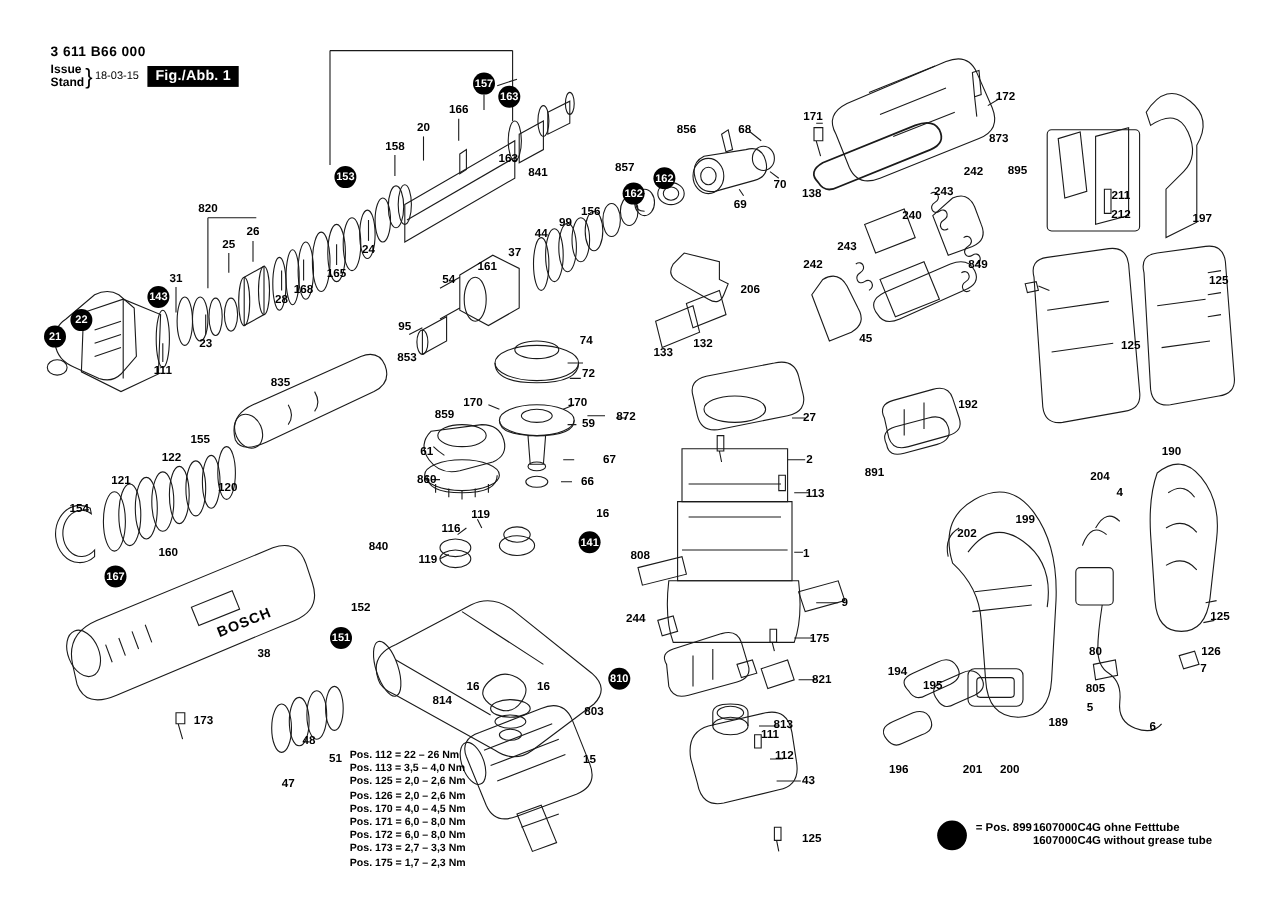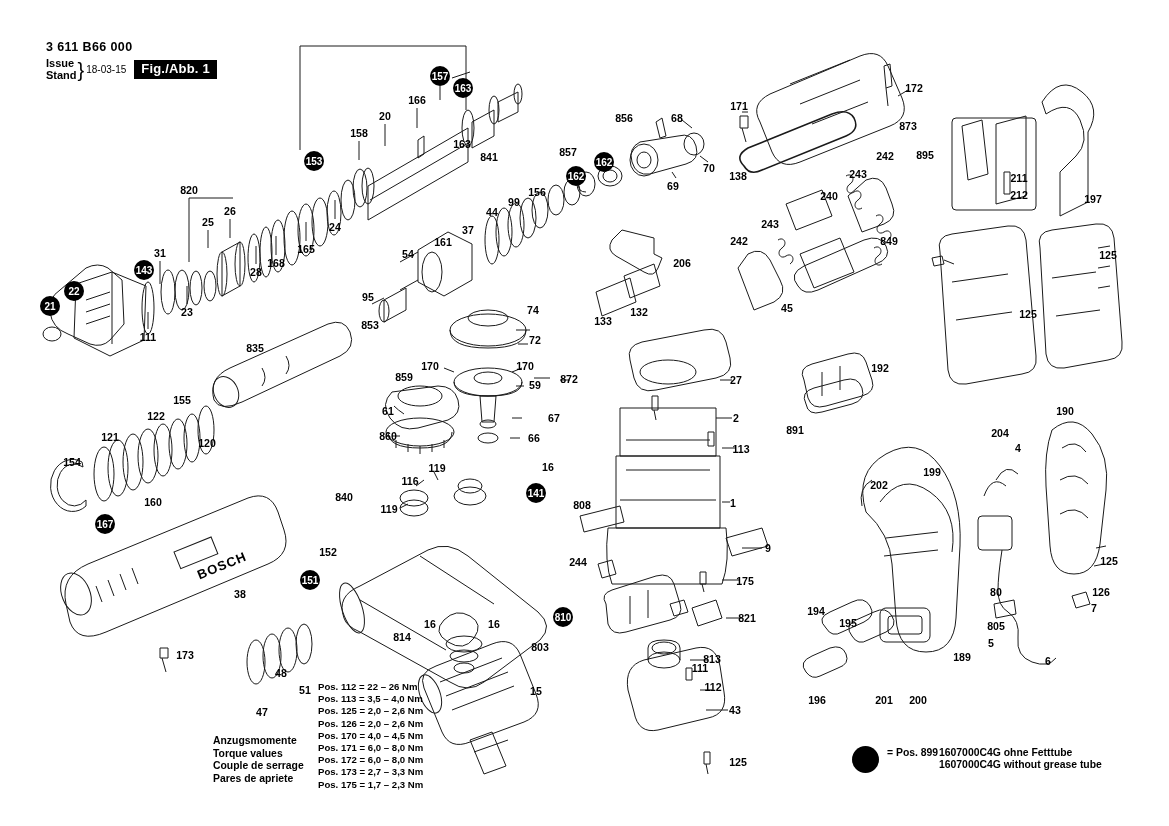--- a/index.html
+++ b/index.html
@@ -400,26 +400,20 @@
         <span>Stand</span>
       </div>
       <span class="brace">}</span>
       <span class="issue-date">18-03-15</span>
       <span class="fig-box">Fig./Abb. 1</span>
     </div>
   </div>
 
 
 
-  <div id="torque-legend">
-    <div>Anzugsmomente</div>
-    <div>Torque values</div>
-    <div>Couple de serrage</div>
-    <div>Pares de apriete</div>
-  </div>
 
   <div id="torque-values">
       <div>Pos. 112 = 22 – 26 Nm</div>
       <div>Pos. 113 = 3,5 – 4,0 Nm</div>
       <div>Pos. 125 = 2,0 – 2,6 Nm</div>
       <div>Pos. 126 = 2,0 – 2,6 Nm</div>
       <div>Pos. 170 = 4,0 – 4,5 Nm</div>
       <div>Pos. 171 = 6,0 – 8,0 Nm</div>
       <div>Pos. 172 = 6,0 – 8,0 Nm</div>
       <div>Pos. 173 = 2,7 – 3,3 Nm</div>

